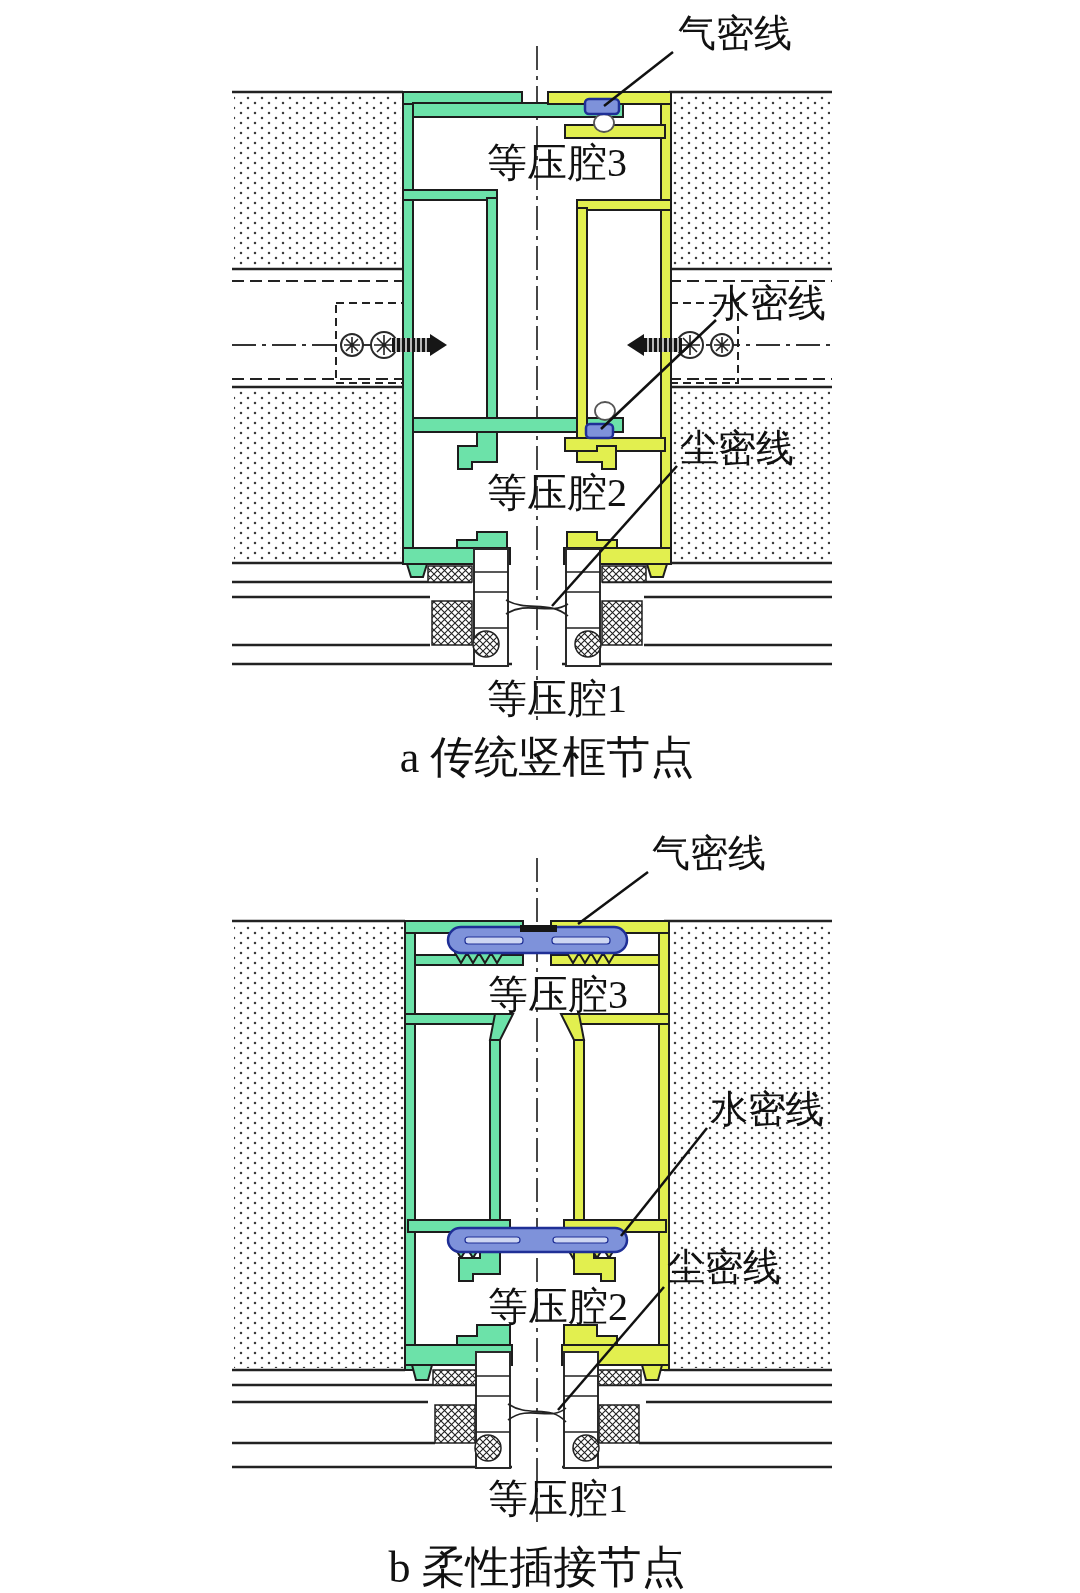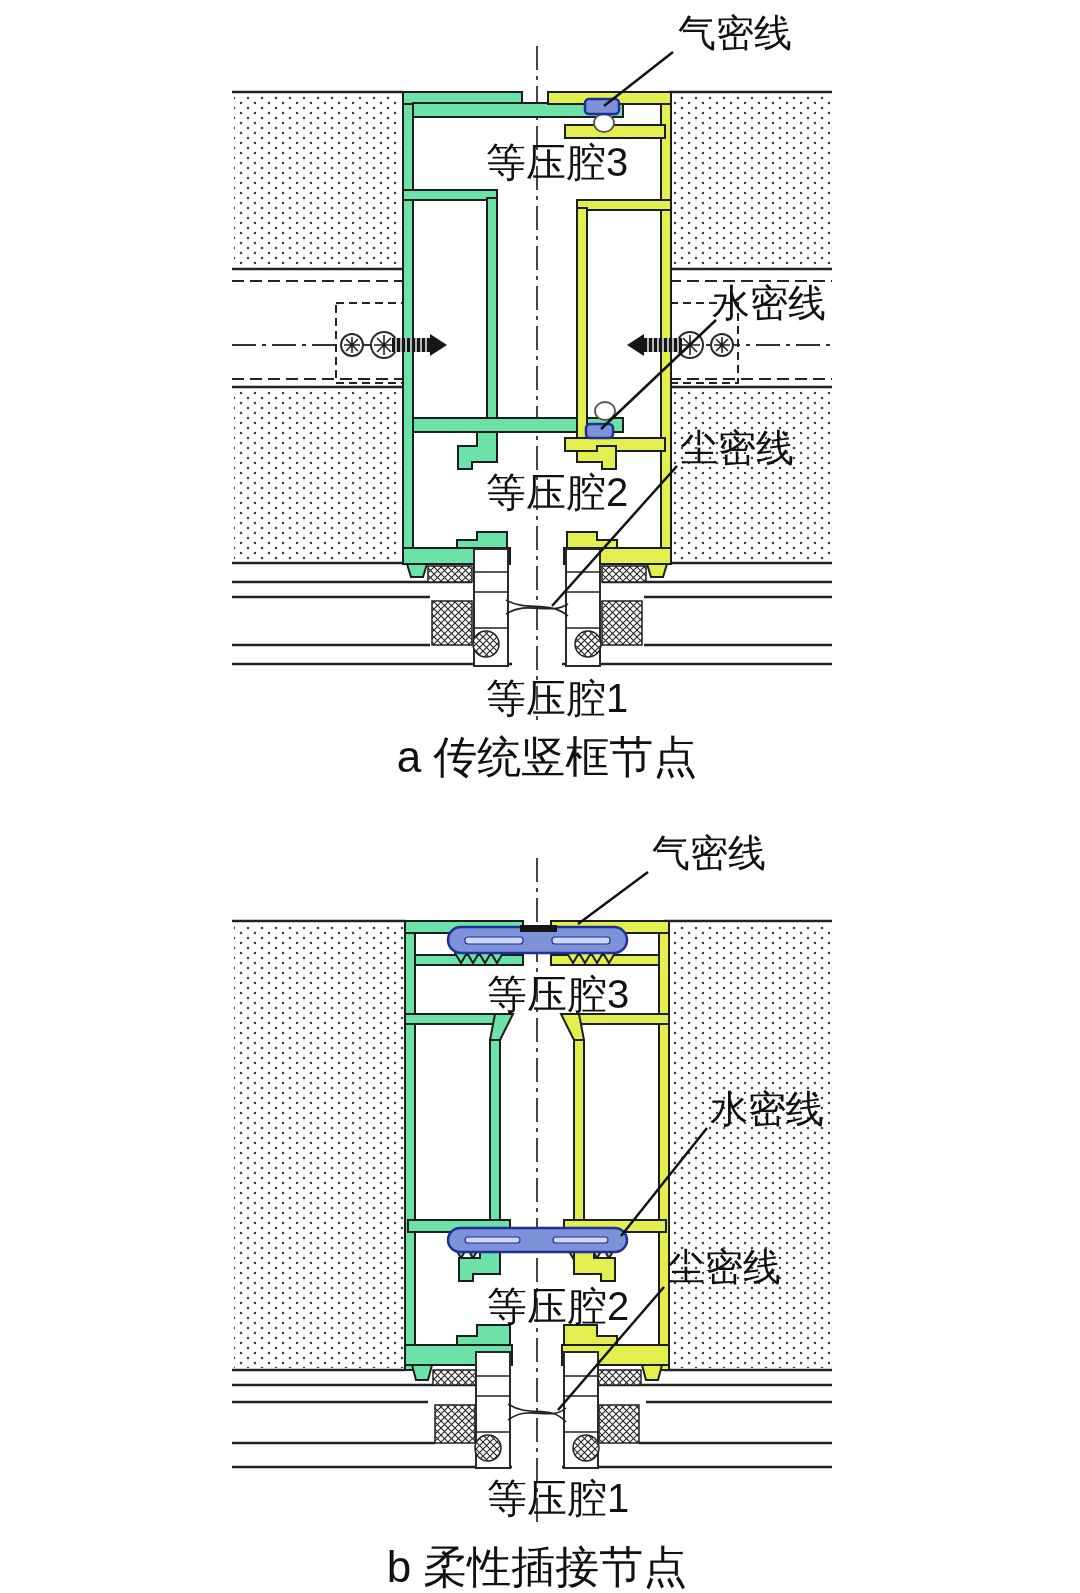--- a/index.html
+++ b/index.html
@@ -1,17 +1,17 @@
 <!DOCTYPE html>
 <html><head>
 <meta charset="utf-8">
 <style>
   html,body{margin:0;padding:0;background:#ffffff;}
   #stage{position:relative;width:964px;height:1593px;background:#fff;overflow:hidden;
-         font-family:Liberation Sans, sans-serif;}
+         font-family:Liberation Serif, serif;}
   svg{position:absolute;left:0;top:0;}
   .green{fill:#6ce2a9;stroke:#1d1d1d;stroke-width:2;}
   .yellow{fill:#e2ef4f;stroke:#1d1d1d;stroke-width:2;}
   .blue{fill:#7e92da;stroke:#1f2f96;stroke-width:2.5;}
   .slot{fill:#cdd6f2;stroke:#1f2f96;stroke-width:1.2;}
   .whitepart{fill:#ffffff;stroke:#2a2a2a;stroke-width:2;}
   .seal{fill:#ffffff;stroke:#555;stroke-width:1.8;}
   .sline{stroke:#222;stroke-width:2.5;fill:none;}
   .thin{stroke:#222;stroke-width:1.6;fill:none;}
   .dline{stroke:#222;stroke-width:2;fill:none;stroke-dasharray:12 6;}

